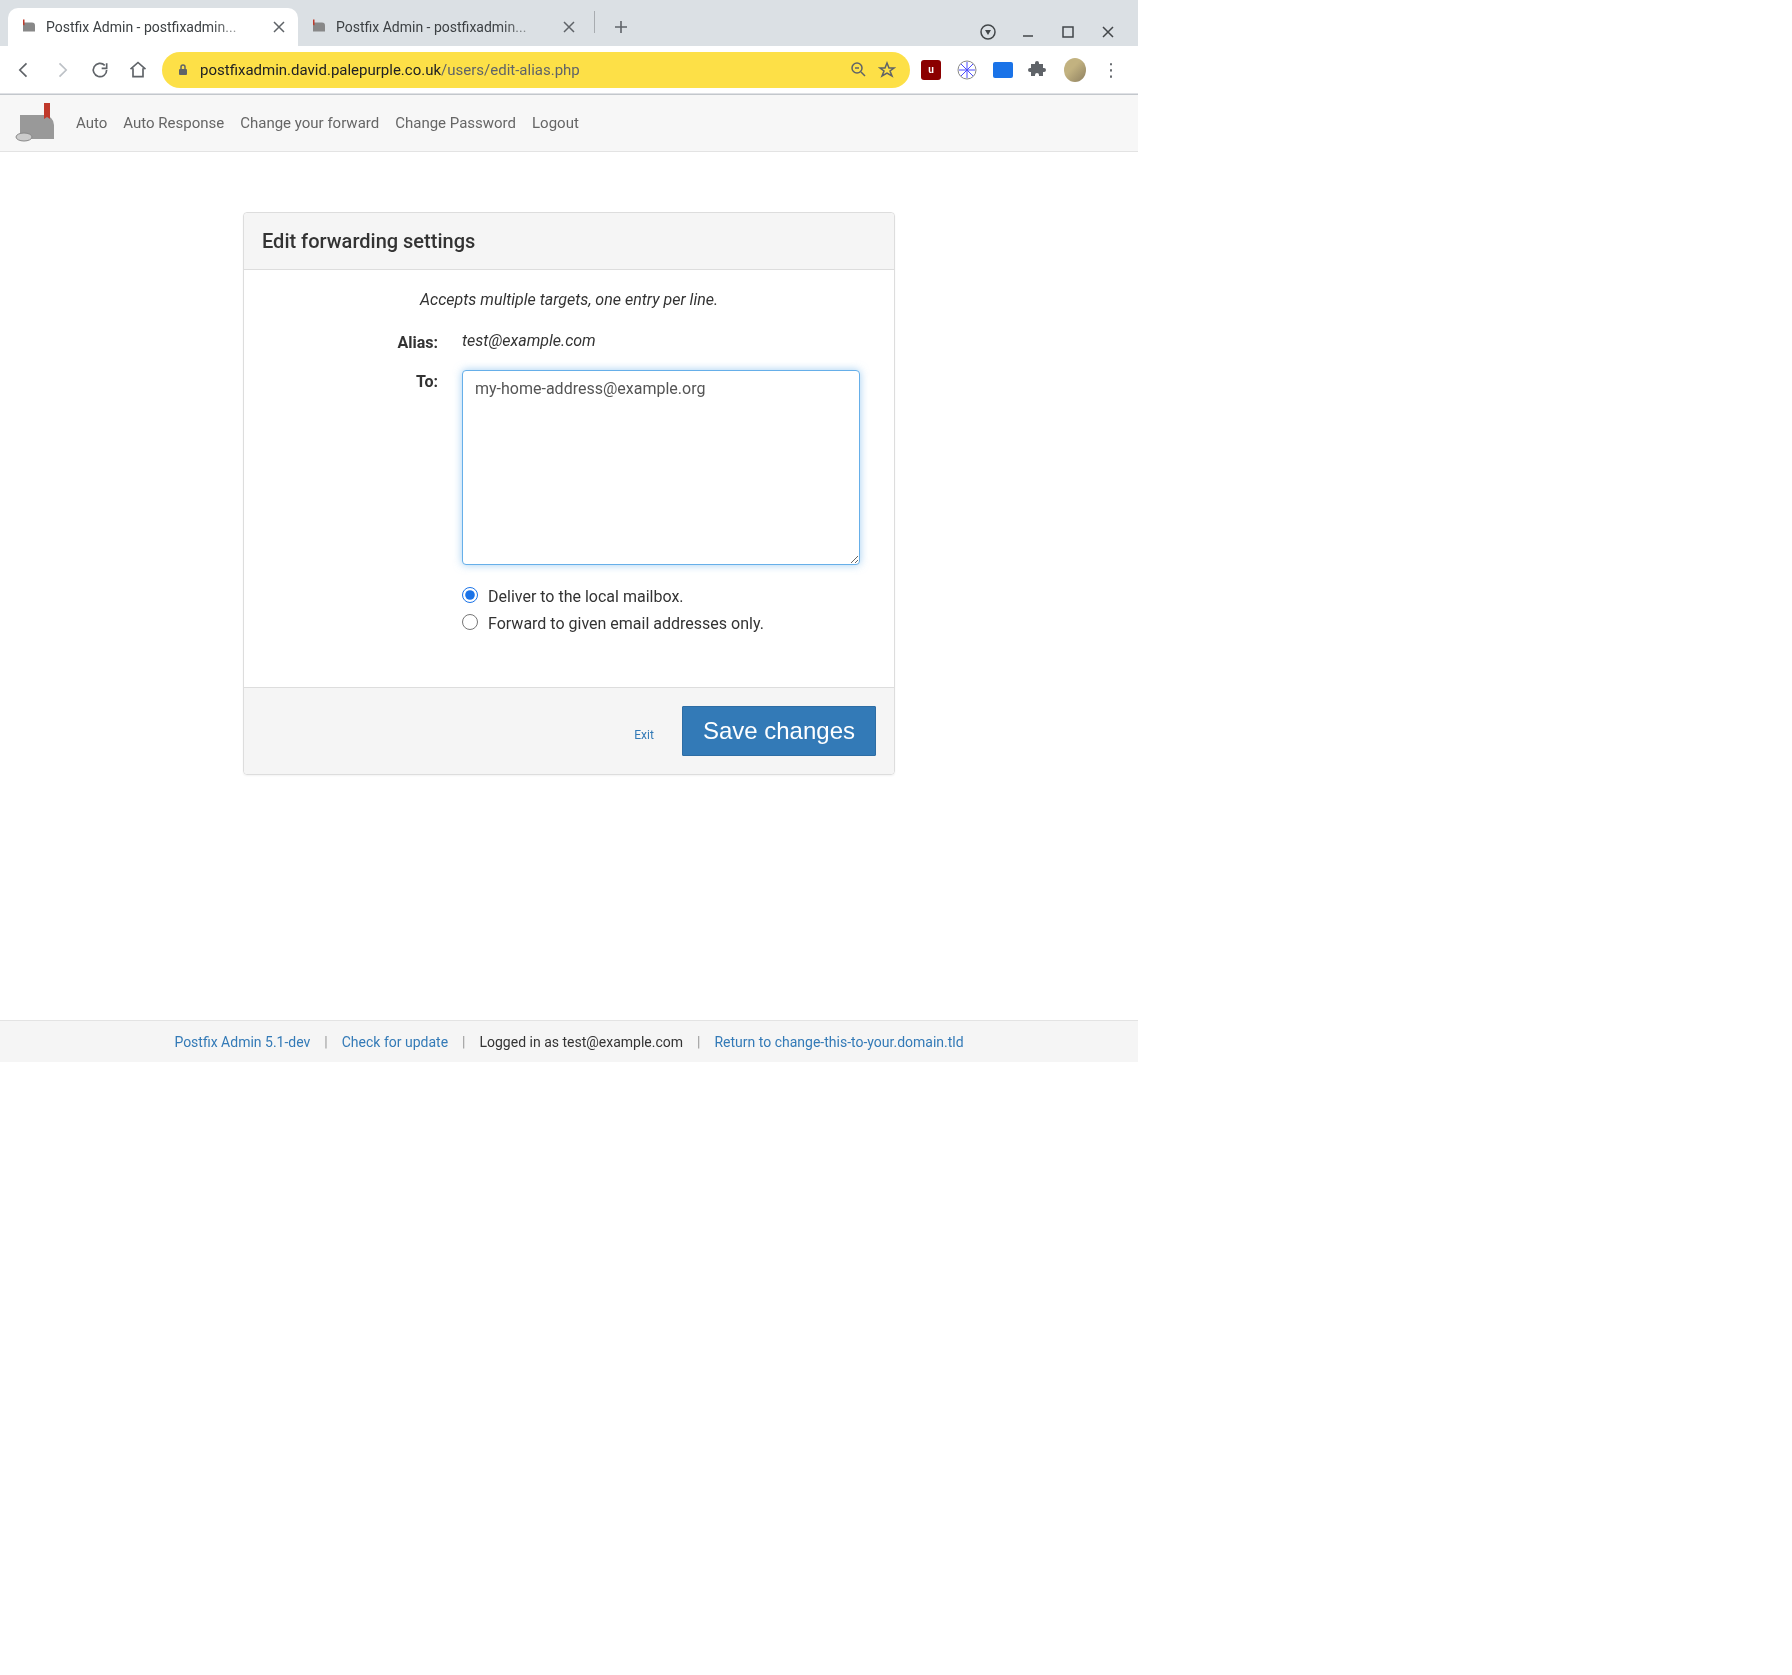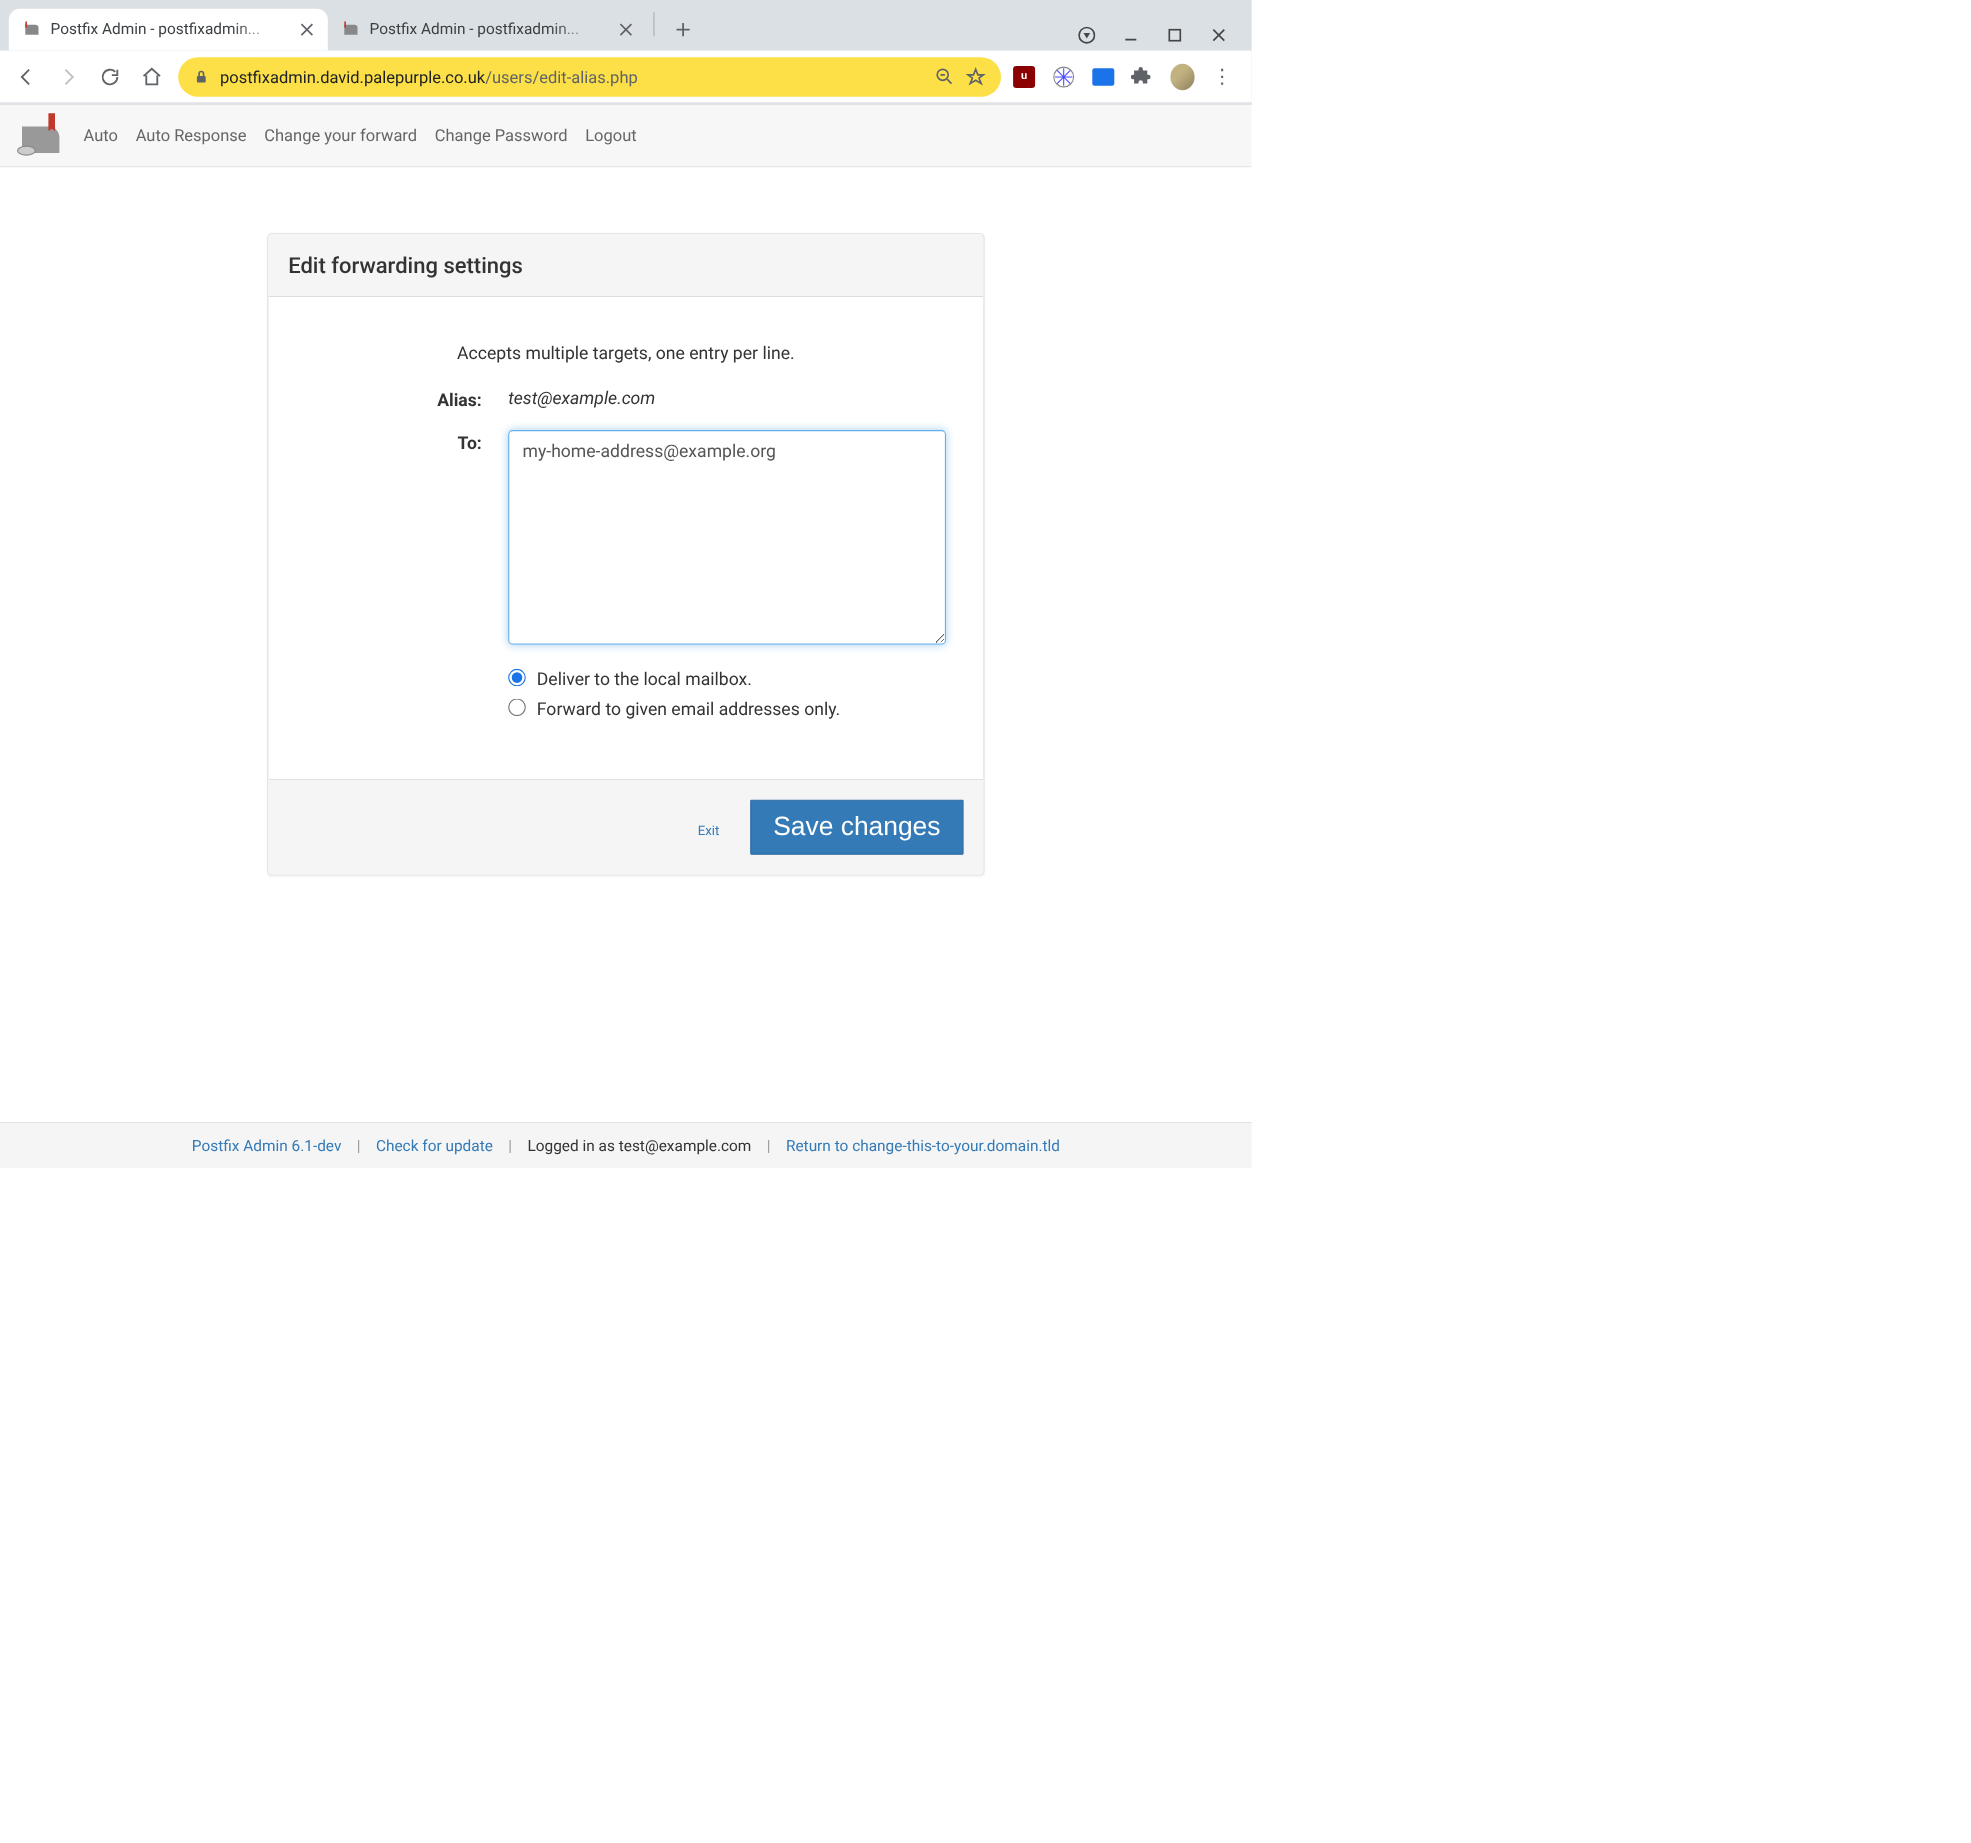--- a/index.html
+++ b/index.html
@@ -86,21 +86,21 @@
     .topnav a { color:#666;text-decoration:none;margin-right:4px; }
     .main-area { padding:60px 24px; }
     .panel {
       max-width:652px;margin:0 auto;border:1px solid #ddd;border-radius:4px;box-shadow:0 1px 2px rgba(0,0,0,0.05);
     }
     .panel-header {
       background:#f5f5f5;border-bottom:1px solid #ddd;padding:16px 18px;border-radius:4px 4px 0 0;
     }
     .panel-header h3 { font-size:20px;font-weight:500;color:#333; }
     .panel-body { padding:20px 18px 28px 18px; }
-    .hint { text-align:center;color:#333;font-size:16px;margin-bottom:22px;margin-top:21px; }
+    .hint { text-align:center;font-style:italic;color:#333;font-size:16px;margin-bottom:22px; }
     .form-row { display:flex;margin-bottom:18px; }
     .form-label { width:200px;text-align:right;padding-right:24px;font-weight:bold;color:#333;font-size:16px;padding-top:2px; }
     .form-control { flex:1; }
     .alias-val { font-style:italic;color:#333;font-size:16px; }
     textarea.dest {
       width:100%;max-width:398px;height:195px;border:1px solid #66afe9;border-radius:4px;padding:8px 12px;font-size:16px;color:#555;font-family:inherit;resize:both;
       box-shadow:0 0 8px rgba(102,175,233,.6);outline:none;
     }
     .radio-row { display:flex;align-items:flex-start;gap:10px;font-size:16px;color:#333;margin-bottom:8px; }
     .radio-row input { width:16px;height:16px;accent-color:#1a73e8;margin:0; }
@@ -290,20 +290,20 @@
       </div>
       <div class="panel-footer">
         <a href="#" class="btn-exit">Exit</a>
         <button class="btn-save">Save changes</button>
       </div>
     </div>
   </div>
 </div>
 
 <div class="footer">
-  <a href="#">Postfix Admin 6.1-dev</a>
+  <a href="#">Postfix Admin 5.1-dev</a>
   <span class="sep">|</span>
   <a href="#">Check for update</a>
   <span class="sep">|</span>
   <span>Logged in as test@example.com</span>
   <span class="sep">|</span>
   <a href="#">Return to change-this-to-your.domain.tld</a>
 </div>
 
 </body></html>

